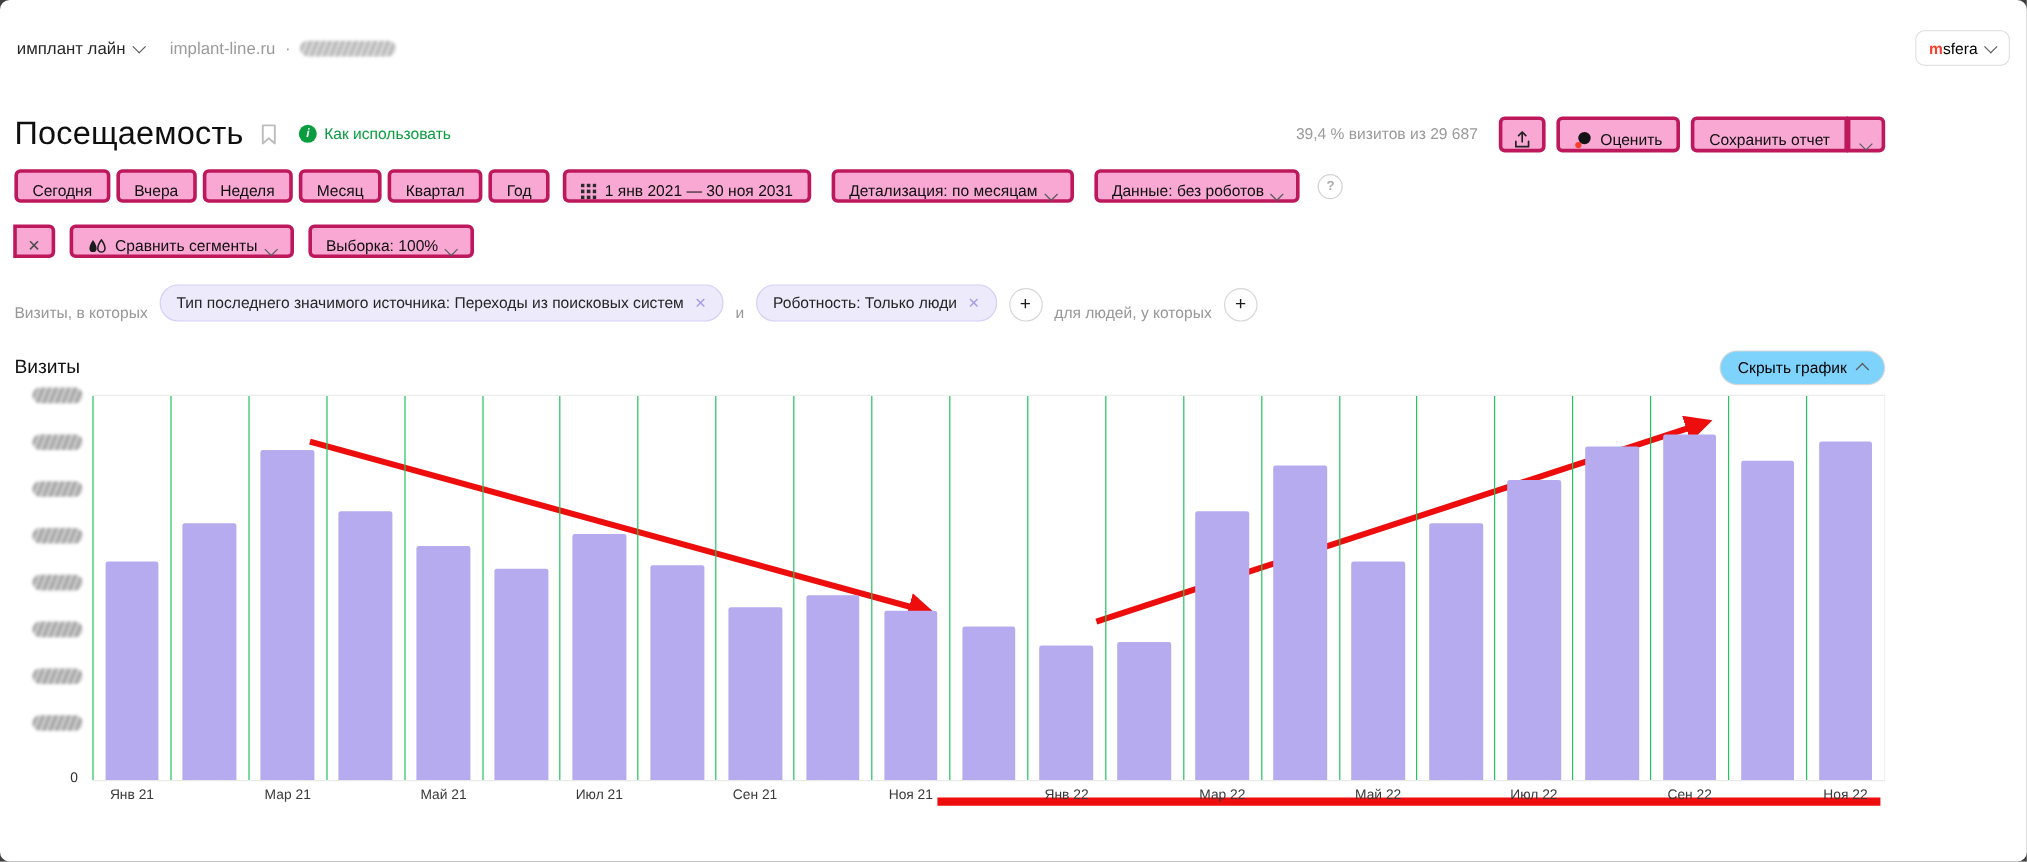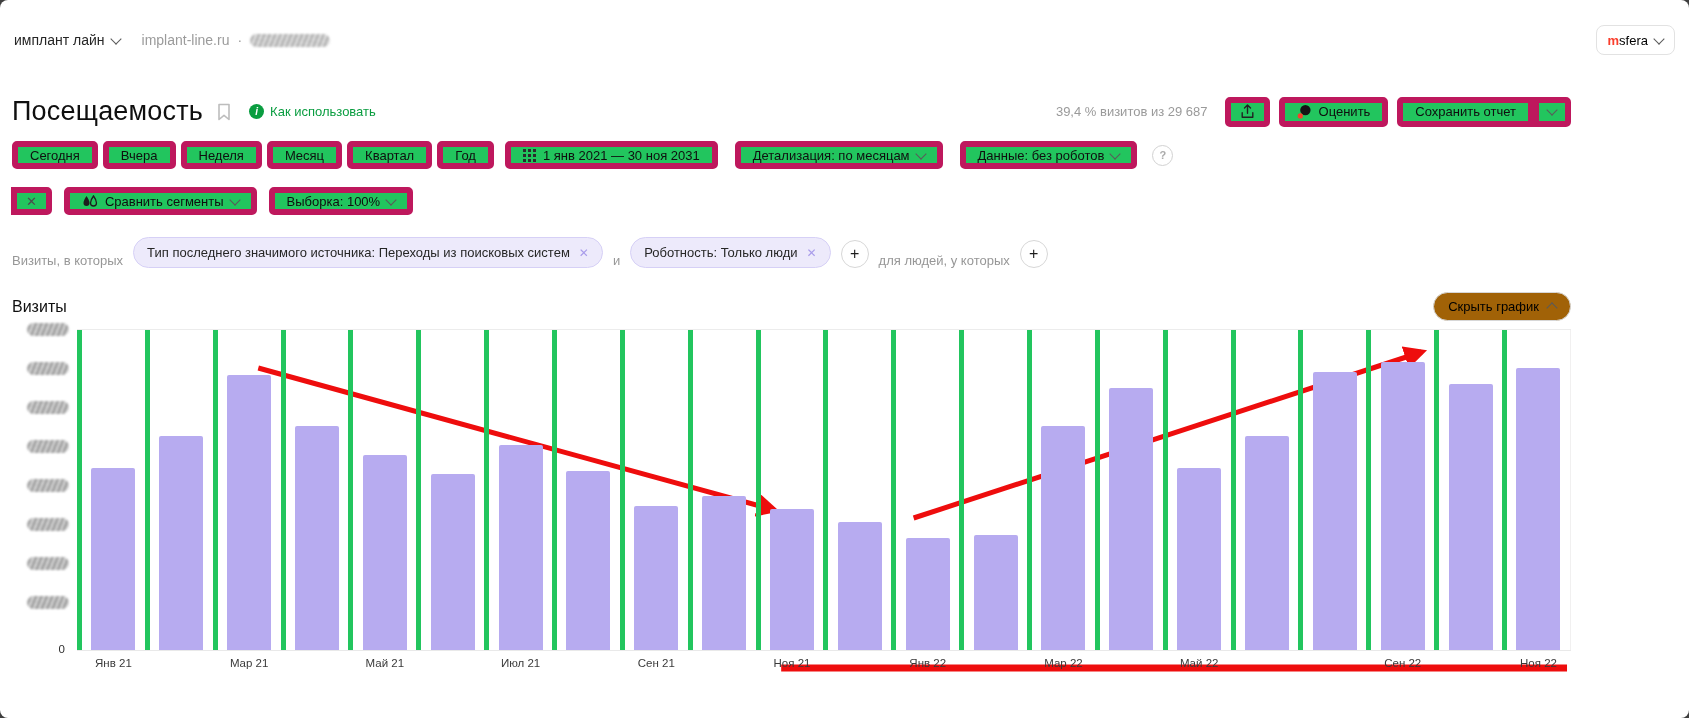--- a/index.html
+++ b/index.html
@@ -23,21 +23,21 @@
   
   .main { padding:0 118px 0 12px; }
   .header-row { margin-top:16px; display:flex; align-items:center; }
   .page-title { font-size:27px; color:#0f0f0f; letter-spacing:.2px; }
   .bookmark { margin-left:14px; display:flex; cursor:pointer; }
   .howto { margin-left:18px; display:flex; align-items:center; gap:6px; color:#0a9d40; font-size:13px; cursor:pointer; text-decoration:none; }
   .info-dot { width:15px; height:15px; border-radius:50%; background:#0a9d40; color:#fff; font-size:10px; font-weight:700;
     display:flex; align-items:center; justify-content:center; font-style:italic; }
   .header-right { margin-left:auto; display:flex; align-items:center; gap:9px; }
   .stats-text { color:#9a9a9a; font-size:13px; margin-right:8px; }
-  .btn { display:inline-flex; align-items:center; gap:7px; background:#22c55e; border:6px solid #be185d;
+  .btn { display:inline-flex; align-items:flex-end; gap:7px; background:#f9a8d4; border:3px solid #be185d;
     border-radius:5px; height:28px; padding:0 12px; font-size:13px; color:#0f0f0f; cursor:pointer; white-space:nowrap; }
   .btn-30 { height:30px; }
   .icon-btn { padding:0 9px; }
   .split { display:inline-flex; }
   .split .btn:first-child { border-radius:5px 0 0 5px; }
   .split .btn:last-child { border-radius:0 5px 5px 0; margin-left:-1px; padding:0 9px; }
   
   .row1 { margin-top:14px; display:flex; align-items:center; gap:5px; }
   .row1 .grp { display:flex; gap:5px; margin-right:6px; }
   .gap-l { margin-left:12px; }
@@ -50,33 +50,33 @@
   .row3 { margin-top:22px; display:flex; align-items:flex-end; gap:10px; font-size:13px; }
   .gray { color:#979797; }
   .chip { display:inline-flex; align-items:center; gap:9px; background:#edeafb; border:1px solid #d6d0f6;
     color:#262626; border-radius:16px; height:29px; padding:0 13px; font-size:13px; cursor:pointer; white-space:nowrap; }
   .chip .chip-x { color:#a89bea; font-size:12px; }
   .plus-btn { width:28px; height:28px; border-radius:50%; background:#fff; border:1px solid #d7d7d7;
     font-size:16px; color:#1c1c1c; display:flex; align-items:center; justify-content:center; cursor:pointer; }
   
   .section-row { margin-top:24px; display:flex; align-items:center; }
   .section-title { font-size:16px; color:#0f0f0f; }
-  .pill { margin-left:auto; display:inline-flex; align-items:center; gap:9px; background:#a16207; border:1px solid #d7d7d7;
+  .pill { margin-left:auto; display:inline-flex; align-items:center; gap:9px; background:#7dd3fc; border:1px solid #d7d7d7;
     border-radius:16px; height:29px; padding:0 14px; font-size:13px; cursor:pointer; }
   .chart { margin-top:8px; display:flex; }
   .yaxis { width:65px; position:relative; height:320px; flex:none; }
   .smudge { position:absolute; right:8px; width:42px; height:13px; border-radius:7px;
     background:repeating-linear-gradient(112deg,#cdcdcd 0 2px,#8e8e8e 2px 5px); filter:blur(1.2px); opacity:.8; }
   .smudge-inline { display:inline-block; width:80px; height:13px; border-radius:7px; vertical-align:middle;
     background:repeating-linear-gradient(112deg,#d4d4d4 0 2px,#9a9a9a 2px 5px); filter:blur(1.3px); opacity:.7; }
   .y-zero { position:absolute; right:12px; bottom:-6px; font-size:11.5px; color:#2e2e2e; }
   .plot { position:relative; flex:1; height:320px; display:flex; align-items:flex-end;
     border-top:1px solid #ececec; border-bottom:1px solid #e9e9e9; }
   .slot { flex:1; height:100%; position:relative; display:flex; align-items:flex-end; justify-content:center;
-    border-left:5px solid #22c55e; }
+    border-left:1px solid #22c55e; }
   .slot:last-child { border-right:1px solid #f1f0f0; }
   .bar { width:70%; border-radius:2px 2px 0 0; }
   .xlabel { position:absolute; top:100%; left:50%; transform:translateX(-50%); margin-top:7px;
     font-size:11.5px; color:#3a3a3a; white-space:nowrap; }
   .annot-svg { position:absolute; left:0; top:0; width:100%; height:345px; overflow:visible; pointer-events:none; }
 </style>
 </head>
 <body>
 
 <div class="topbar">
@@ -305,20 +305,24 @@
         </div>
         <div class="slot">
           <div class="bar" title="Май 22" style="height: 57%; background: rgb(183, 171, 240);"></div>
           <div class="xlabel">Май 22</div>
         </div>
         <div class="slot">
           <div class="bar" title="Июн 22" style="height: 67%; background: rgb(183, 171, 240);"></div>
           <div class="xlabel"></div>
         </div>
         <div class="slot">
+          <div class="bar" title="Июл 22" style="height: 78%; background: rgb(183, 171, 240);"></div>
+          <div class="xlabel">Июл 22</div>
+        </div>
+        <div class="slot">
           <div class="bar" title="Авг 22" style="height: 87%; background: rgb(183, 171, 240);"></div>
           <div class="xlabel"></div>
         </div>
         <div class="slot">
           <div class="bar" title="Сен 22" style="height: 90%; background: rgb(183, 171, 240);"></div>
           <div class="xlabel">Сен 22</div>
         </div>
         <div class="slot">
           <div class="bar" title="Окт 22" style="height: 83%; background: rgb(183, 171, 240);"></div>
           <div class="xlabel"></div>

